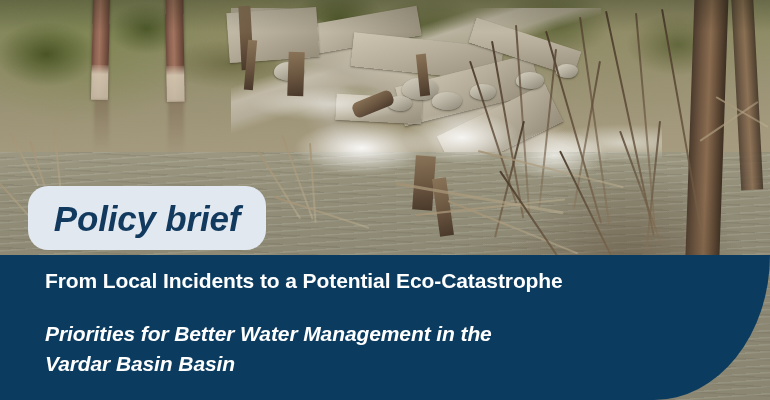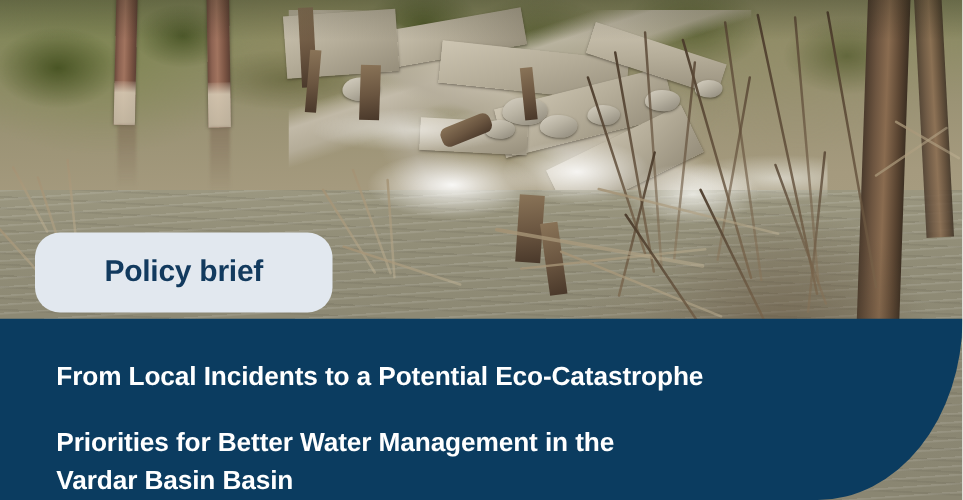--- a/index.html
+++ b/index.html
@@ -170,25 +170,26 @@
     height: 64px;
     border-radius: 20px;
     background: #e2e8ef;
     display: flex;
     align-items: center;
     justify-content: center;
     z-index: 5;
   }
   .pill-label {
     color: #123a5e;
-    font-size: 24px;
+    font-size: 35px;
     font-weight: 700;
     letter-spacing: -0.2px;
     line-height: 1;
     white-space: nowrap;
+    font-style: italic;
   }
 
   
   .banner {
     position: absolute;
     left: 0;
     top: 255px;
     width: 770px;
     height: 145px;
     z-index: 4;
@@ -201,41 +202,41 @@
     border-bottom-right-radius: 120px 150px;
   }
   .banner-content {
     position: absolute;
     left: 45px;
     top: 0;
     right: 40px;
     height: 100%;
     display: flex;
     flex-direction: column;
-    justify-content: flex-end;
+    justify-content: flex-start;
     padding-top: 13px;
   }
   .banner-title {
     color: #ffffff;
     font-size: 21px;
     font-weight: 700;
     line-height: 1.2;
     letter-spacing: -0.1px;
     white-space: nowrap;
   }
   .banner-subtitle {
     color: #ffffff;
     font-size: 21px;
     font-weight: 700;
     line-height: 1.42;
     letter-spacing: -0.1px;
     margin-top: 26px;
     max-width: 620px;
   }
-  .banner-subtitle .ln { display: block; }
+  .banner-subtitle .ln { display: block; font-style: italic; }
 </style>
 </head>
 <body>
 
 <div id="cover">
 
   <div class="photo">
 
     <div class="ph-bank-far"></div>
     <div class="ph-grass"></div>

